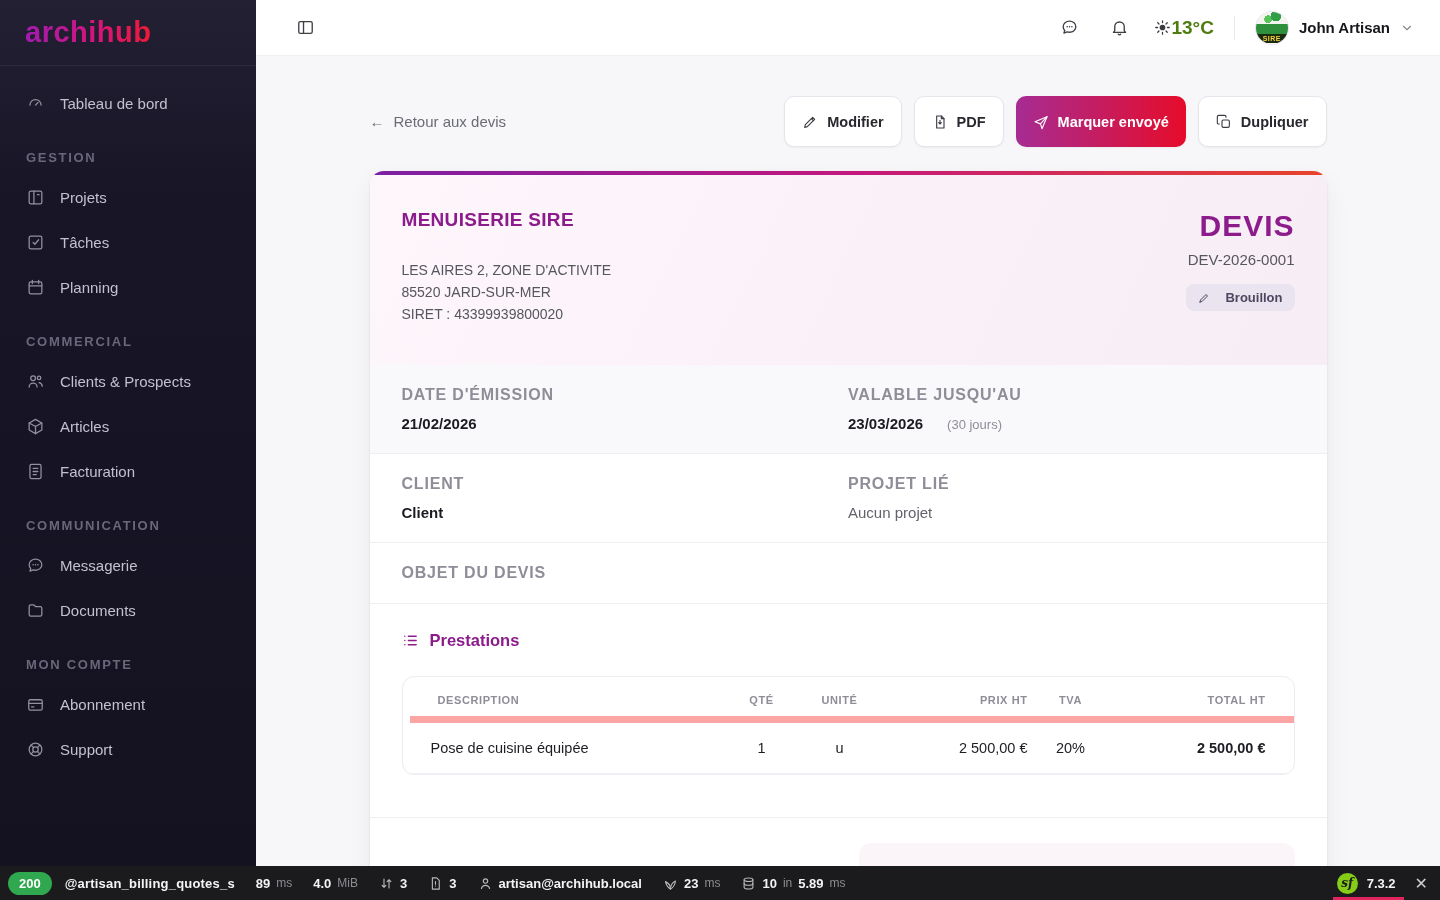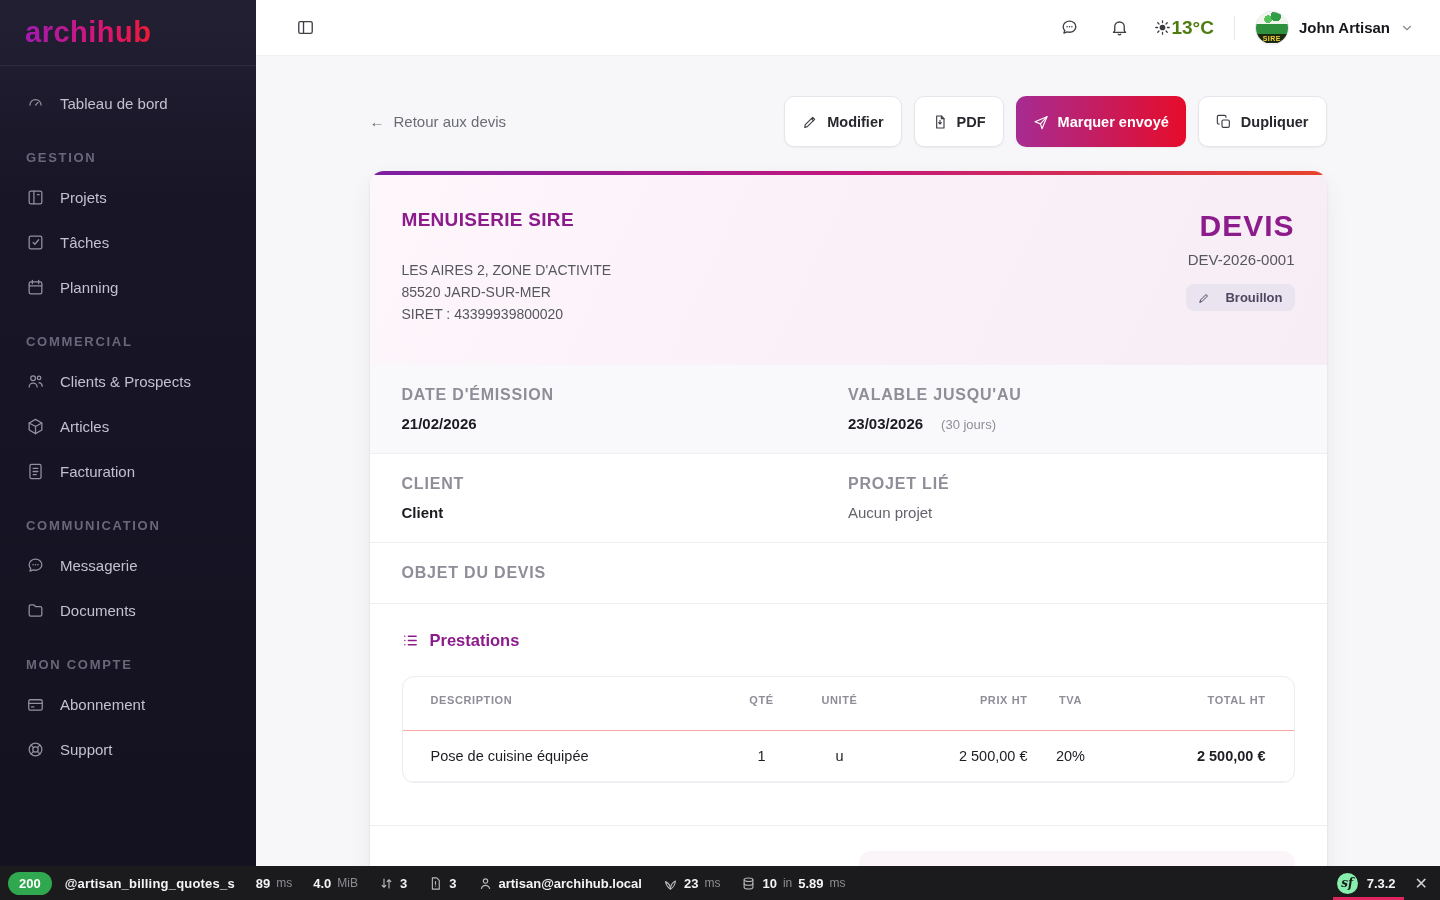--- a/index.html
+++ b/index.html
@@ -64,46 +64,46 @@
     font-size:13px; font-weight:600; padding:6px 12px; border-radius:8px; }
   .status-badge svg { width:12px; height:12px; }
 
   .meta-grid { display:grid; grid-template-columns:1fr 1fr; padding:21px 32px; }
   .band-dates { background:#f9f9fb; border-bottom:1px solid #efeff3; }
   .band-objet { border-top:1px solid #efeff3; }
   .meta-label { font-size:16px; font-weight:700; color:#8e8d98; letter-spacing:.8px; }
   .meta-value { margin-top:11px; font-size:15px; color:#1b1b21; font-weight:700; }
   .meta-value.normal { font-weight:400; color:#63636d; }
   .meta-value.medium { font-weight:600; color:#1f1f26; }
-  .meta-note { font-size:13px; color:#8e8d98; font-weight:400; margin-left:18px; }
+  .meta-note { font-size:13px; color:#8e8d98; font-weight:400; margin-left:24px; }
 
   .prest-sec { border-top:1px solid #efeff3; padding:27px 32px 42px; }
   .prest-head { display:flex; align-items:center; gap:11px; color:#8c1b8c; font-size:16.5px; font-weight:700; }
   .prest-head svg { width:17px; height:17px; }
   .ptable { margin-top:26px; border:1px solid #ececf1; border-radius:12px; overflow:hidden; }
   .pt-grid { display:grid; grid-template-columns:1fr 64px 92px 142px 86px 152px; align-items:center; }
-  .pt-head { padding:17px 28px 24px; font-size:11px; font-weight:700; color:#8e8d98; letter-spacing:.6px; border-bottom:1px solid #fca5a5; }
+  .pt-head { padding:17px 28px 10px; font-size:11px; font-weight:700; color:#8e8d98; letter-spacing:.6px; border-bottom:7px solid #fca5a5;margin-left:7px; }
   .pt-row { padding:17px 28px; font-size:14.5px; color:#1d1d23; border-bottom:1px solid #f2f1f5; }
   .cc { text-align:center; } .cr { text-align:right; }
   .tot { font-weight:700; }
 
   .totals-sec { border-top:1px solid #efeff3; padding:25px 32px 60px; display:flex; justify-content:flex-end; }
   .totals-box { width:436px; height:80px; background:#fbf4f9; border-radius:12px; }
 
   
   .sf-toolbar { position:fixed; left:0; right:0; bottom:0; height:34px; background:#1b1b1d; z-index:20;
     display:flex; align-items:center; padding:0 12px 0 8px; font-size:13px; color:#dcdce0; }
   .sf-item { display:flex; align-items:flex-start; gap:6px; margin-right:21px; }
   .sf-item svg { width:15px; height:15px; color:#b9b9be; }
   .sf-status { background:#2fa84f; color:#fff; font-weight:700; font-size:13px; padding:4px 11px; border-radius:13px; margin-right:13px; }
   .sf-route { font-weight:700; color:#f4f4f6; letter-spacing:.2px; }
   .sf-val { font-weight:700; color:#f4f4f6; }
   .sf-unit { color:#8d8d92; font-size:12px; }
   .sf-right { margin-left:auto; display:flex; align-items:center; gap:9px; }
-  .sf-logo { width:21px; height:21px; border-radius:50%; background:#86efac; color:#1b1b1d;
+  .sf-logo { width:21px; height:21px; border-radius:50%; background:#84cc16; color:#1b1b1d;
     font-family:"DejaVu Serif",serif; font-style:italic; font-weight:700; font-size:12px;
     display:flex; align-items:center; justify-content:center; }
   .sf-close { color:#cfcfd4; font-size:16px; margin-left:10px; cursor:pointer; }
   .sf-redbar { position:fixed; bottom:0; right:36px; width:71px; height:3px; background:#e0245e; z-index:21; }
 </style>
 </head>
 <body>
 
 <aside class="sidebar">
   <div class="logo-wrap">

